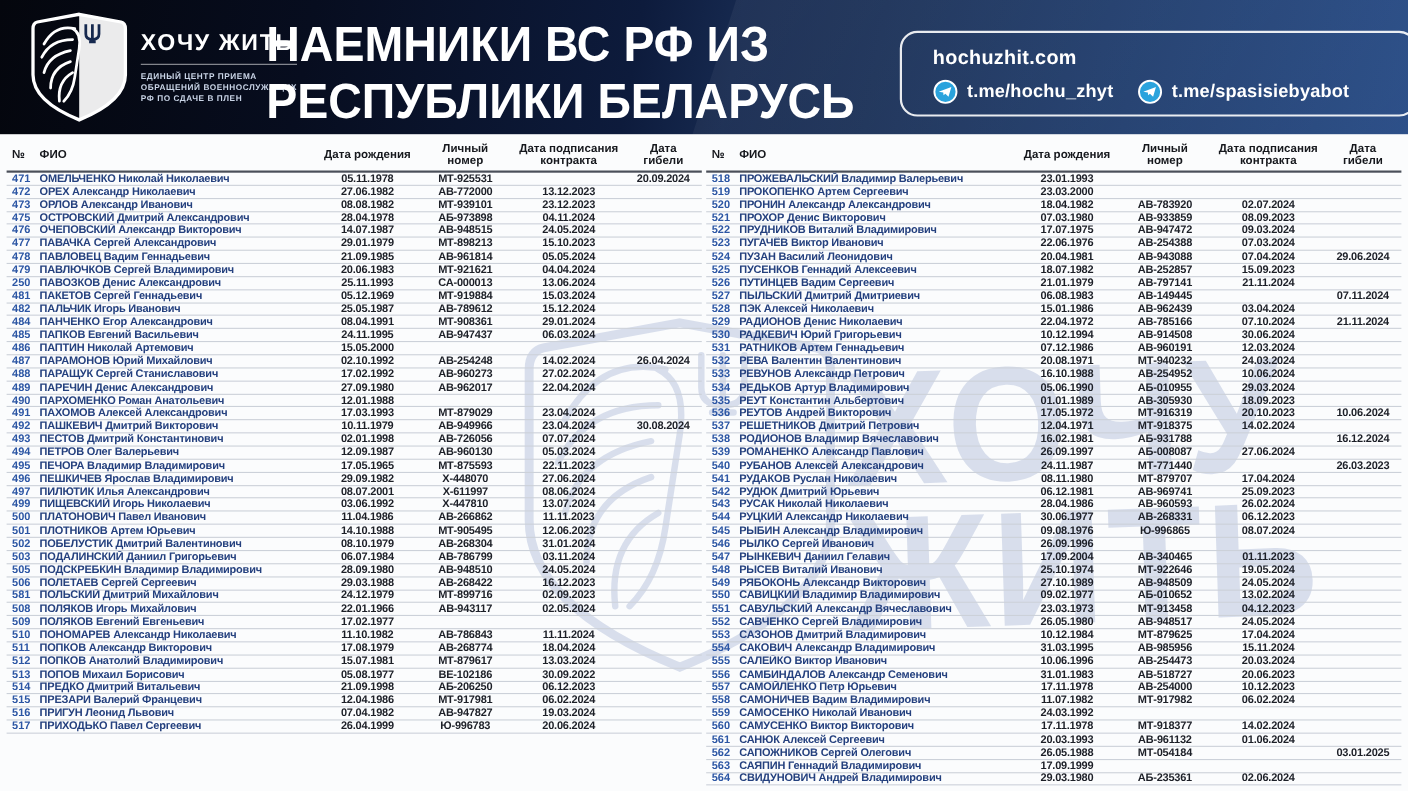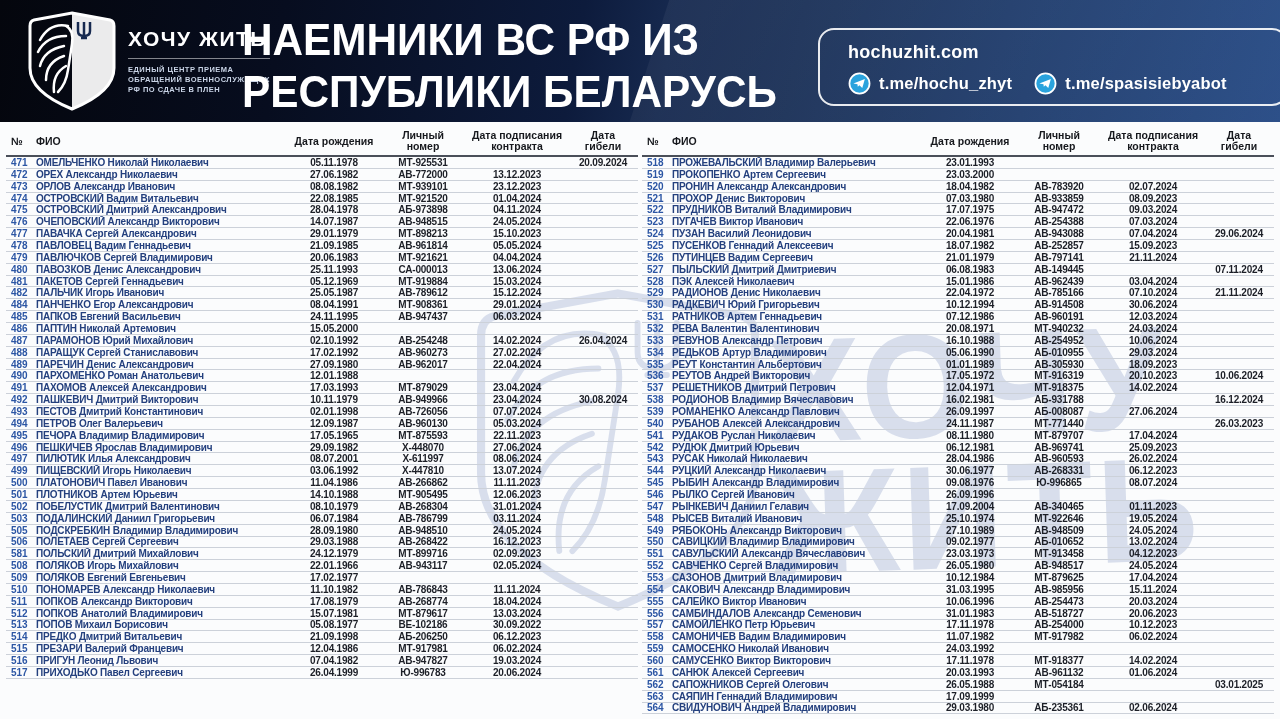--- a/index.html
+++ b/index.html
@@ -182,28 +182,20 @@
             </div>
             <div class="trow">
               <span class="cell c-n">473</span>
               <span class="cell c-name">ОРЛОВ Александр Иванович</span>
               <span class="cell c-b">08.08.1982</span>
               <span class="cell c-id">МТ-939101</span>
               <span class="cell c-c">23.12.2023</span>
               <span class="cell c-d"></span>
             </div>
             <div class="trow">
-              <span class="cell c-n">474</span>
-              <span class="cell c-name">ОСТРОВСКИЙ Вадим Витальевич</span>
-              <span class="cell c-b">22.08.1985</span>
-              <span class="cell c-id">МТ-921520</span>
-              <span class="cell c-c">01.04.2024</span>
-              <span class="cell c-d"></span>
-            </div>
-            <div class="trow">
               <span class="cell c-n">475</span>
               <span class="cell c-name">ОСТРОВСКИЙ Дмитрий Александрович</span>
               <span class="cell c-b">28.04.1978</span>
               <span class="cell c-id">АБ-973898</span>
               <span class="cell c-c">04.11.2024</span>
               <span class="cell c-d"></span>
             </div>
             <div class="trow">
               <span class="cell c-n">476</span>
               <span class="cell c-name">ОЧЕПОВСКИЙ Александр Викторович</span>
@@ -230,21 +222,21 @@
             </div>
             <div class="trow">
               <span class="cell c-n">479</span>
               <span class="cell c-name">ПАВЛЮЧКОВ Сергей Владимирович</span>
               <span class="cell c-b">20.06.1983</span>
               <span class="cell c-id">МТ-921621</span>
               <span class="cell c-c">04.04.2024</span>
               <span class="cell c-d"></span>
             </div>
             <div class="trow">
-              <span class="cell c-n">480</span>
+              <span class="cell c-n">250</span>
               <span class="cell c-name">ПАВОЗКОВ Денис Александрович</span>
               <span class="cell c-b">25.11.1993</span>
               <span class="cell c-id">СА-000013</span>
               <span class="cell c-c">13.06.2024</span>
               <span class="cell c-d"></span>
             </div>
             <div class="trow">
               <span class="cell c-n">481</span>
               <span class="cell c-name">ПАКЕТОВ Сергей Геннадьевич</span>
               <span class="cell c-b">05.12.1969</span>

